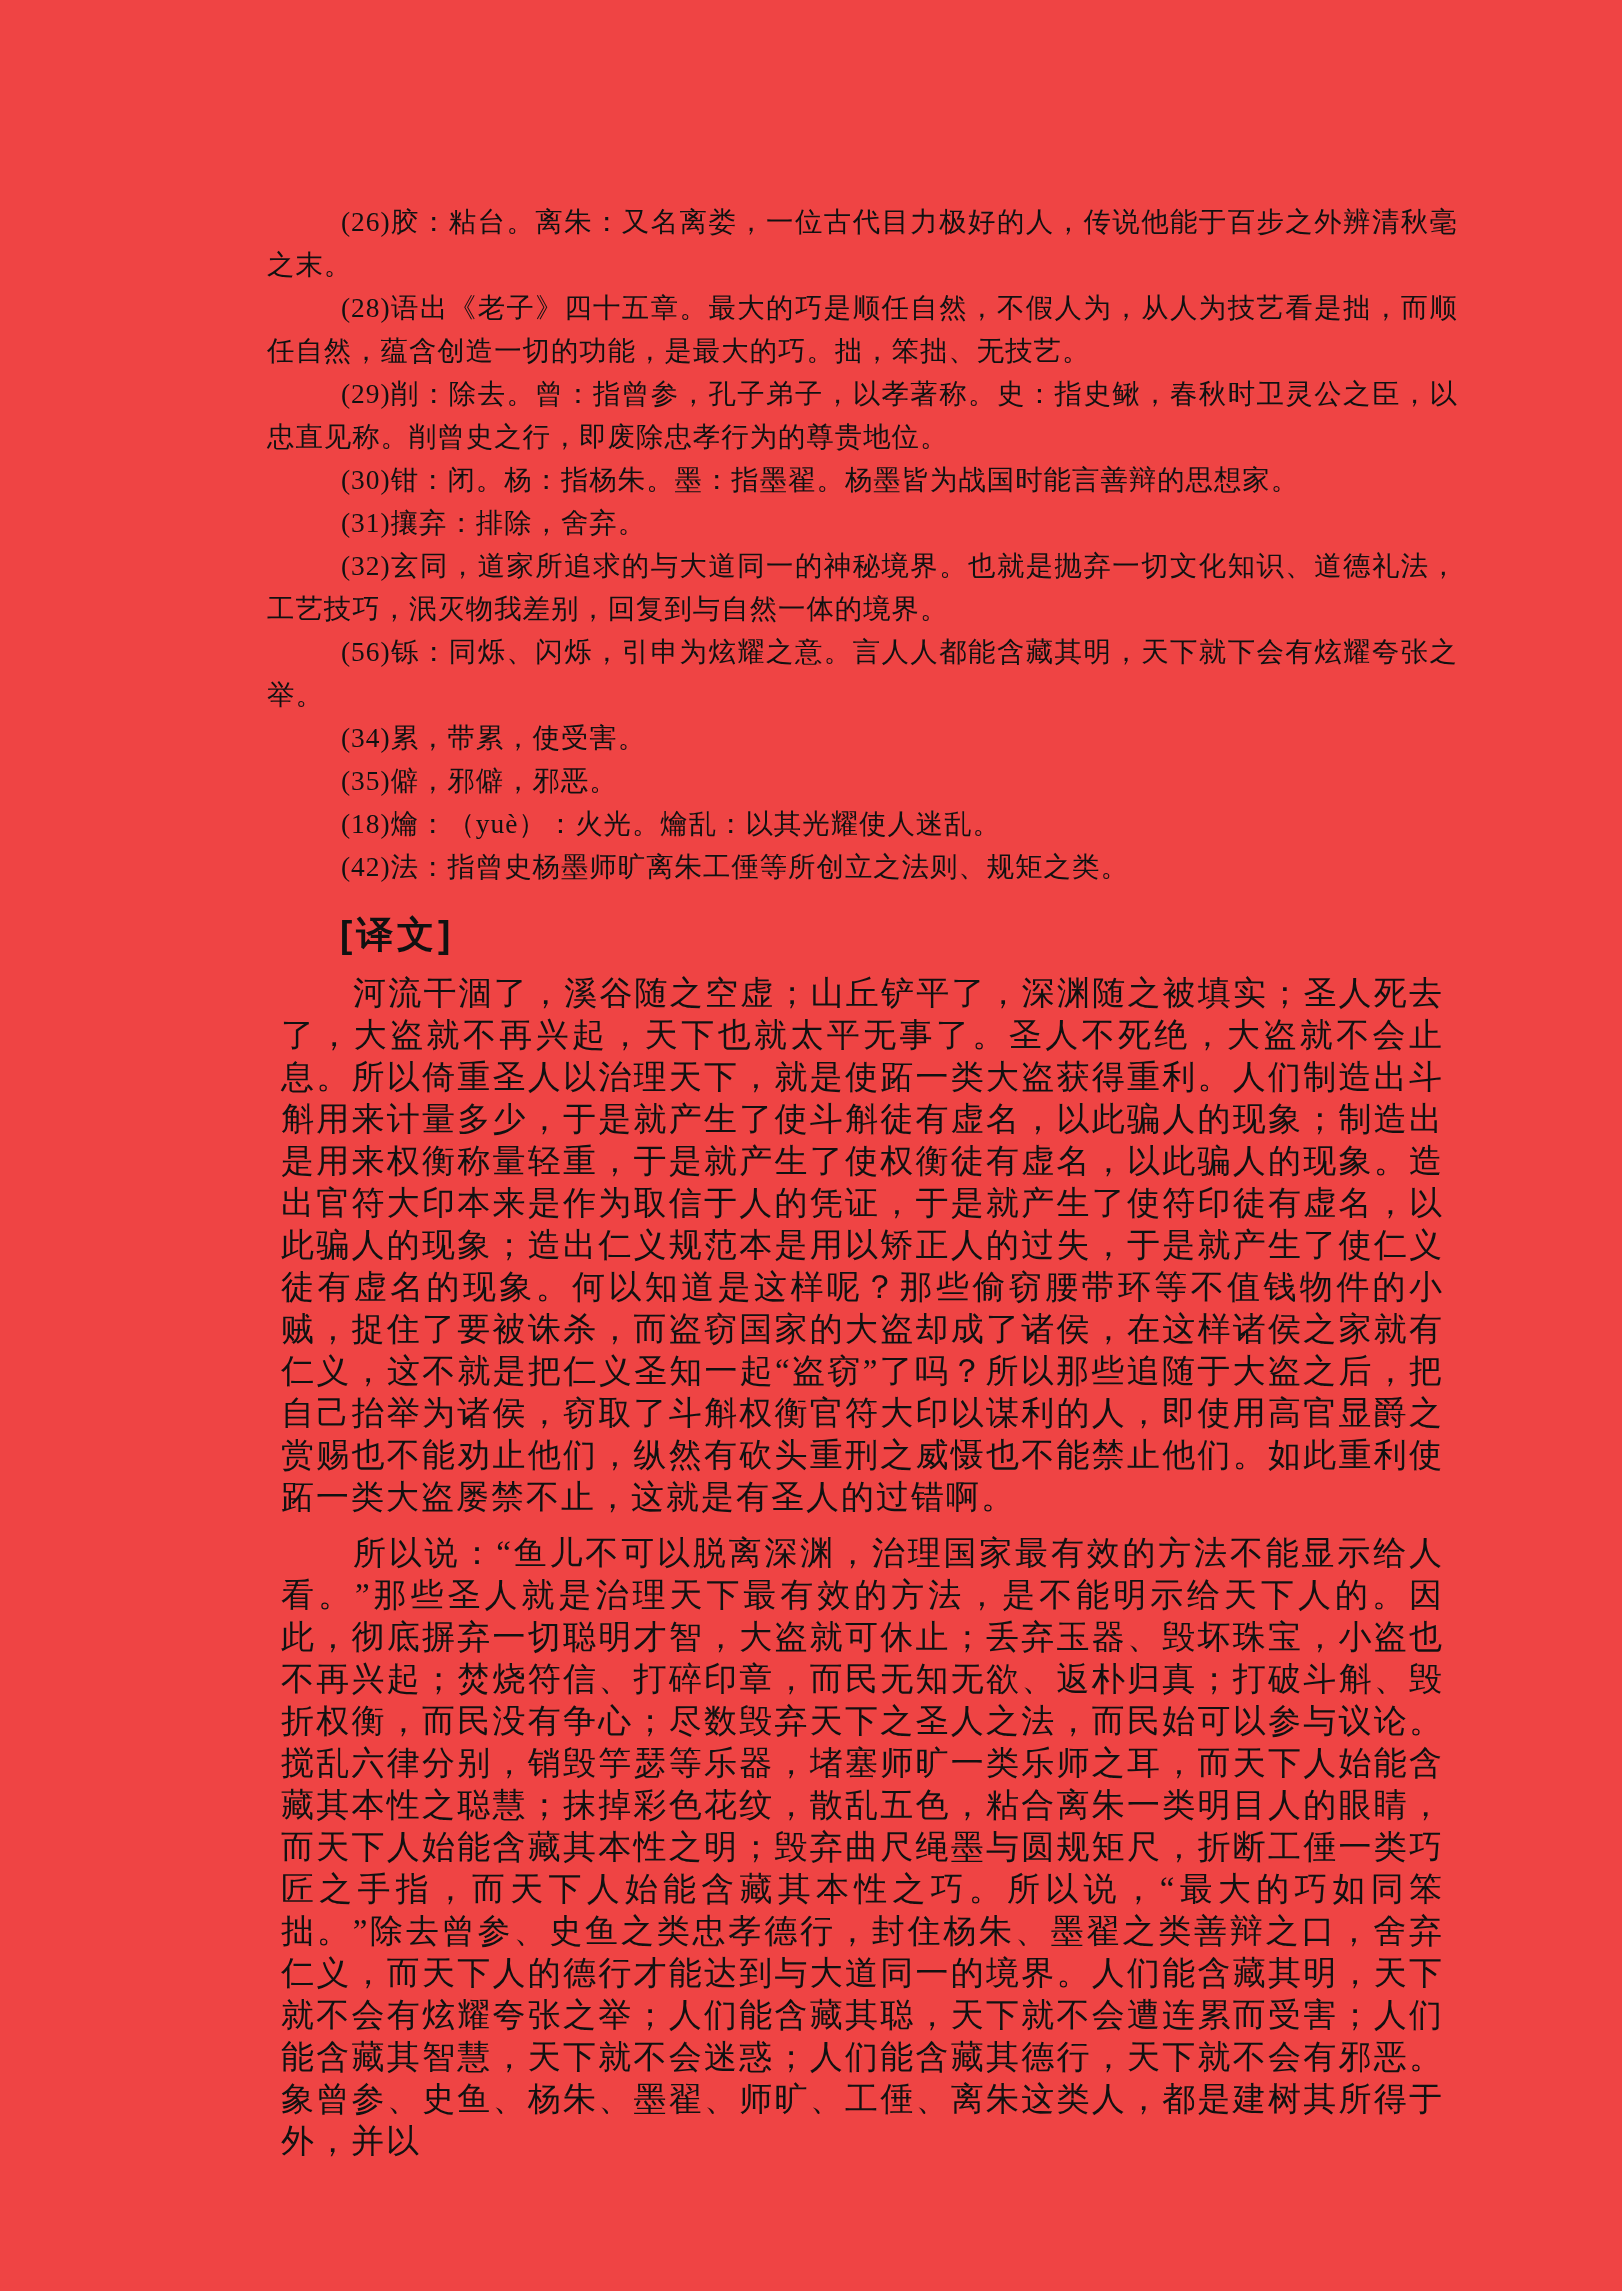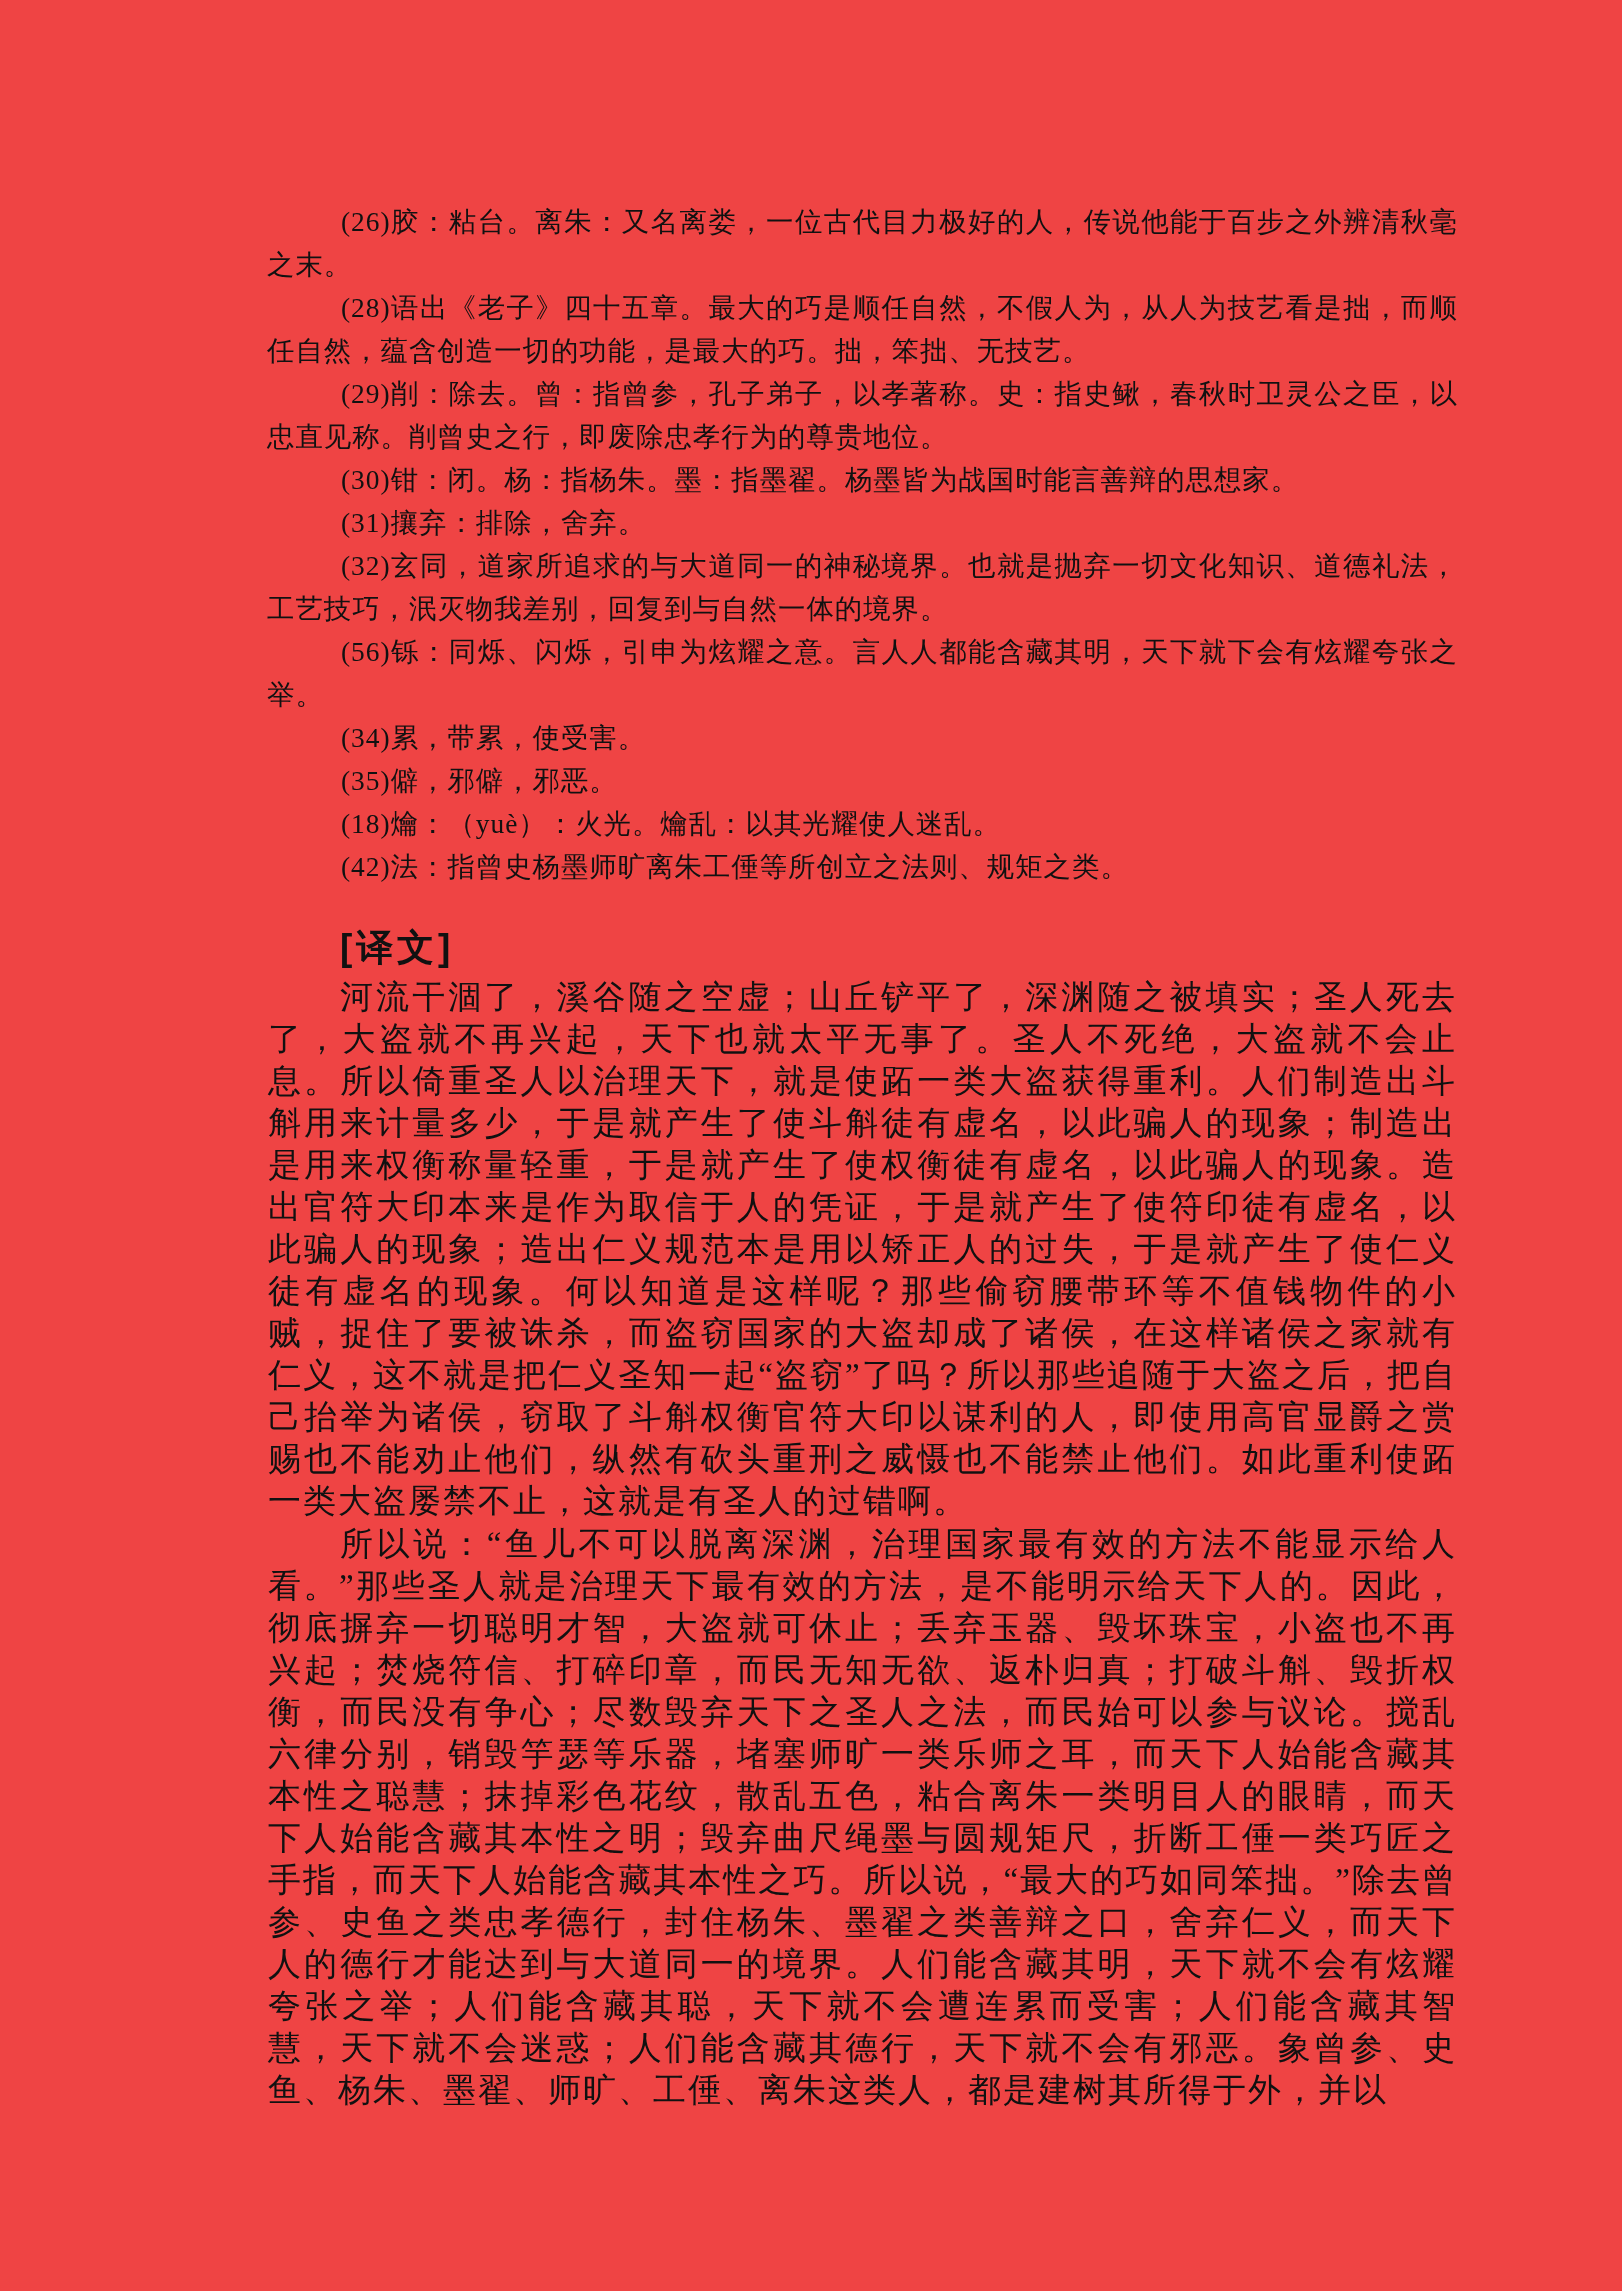--- a/index.html
+++ b/index.html
@@ -21,32 +21,32 @@
   .annotations p {
     margin: 0;
     padding: 0;
     text-indent: 74px;
     font-size: 27.4px;
     line-height: 43px;
     text-align: justify;
     letter-spacing: 1px;
   }
   .section-header {
-    margin: 35px 0 0 73px;
+    margin: 22px 0 0 73px;
     font-size: 37px;
     line-height: 47px;
     font-weight: bold;
     font-family: "Liberation Sans", "DejaVu Sans", sans-serif;
     letter-spacing: 3.9px;
   }
   .translation {
     margin-top: 4.9px;
   }
   .translation p {
-    margin: 1px;
+    margin: 14px;
     padding: 0;
     text-indent: 72px;
     font-size: 33px;
     line-height: 42px;
     text-align: justify;
     letter-spacing: 2px;
   }
 </style>
 </head>
 <body>

